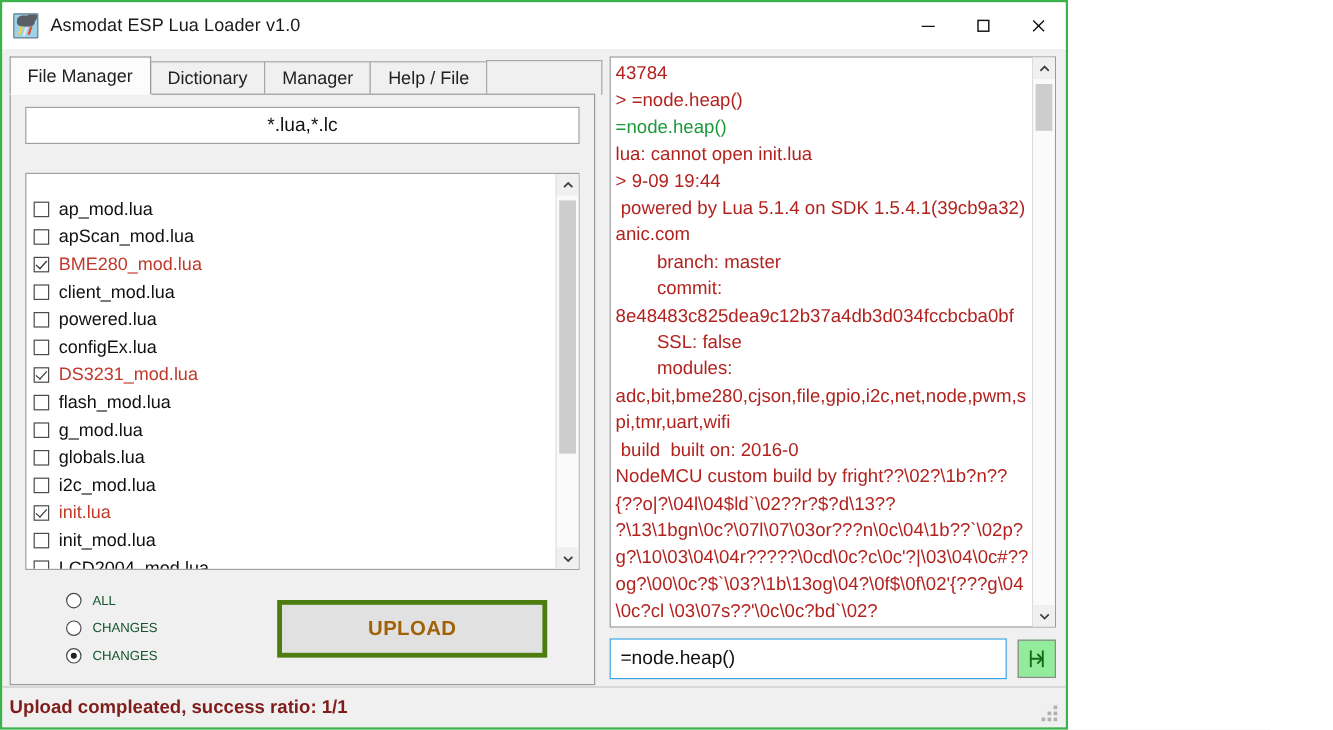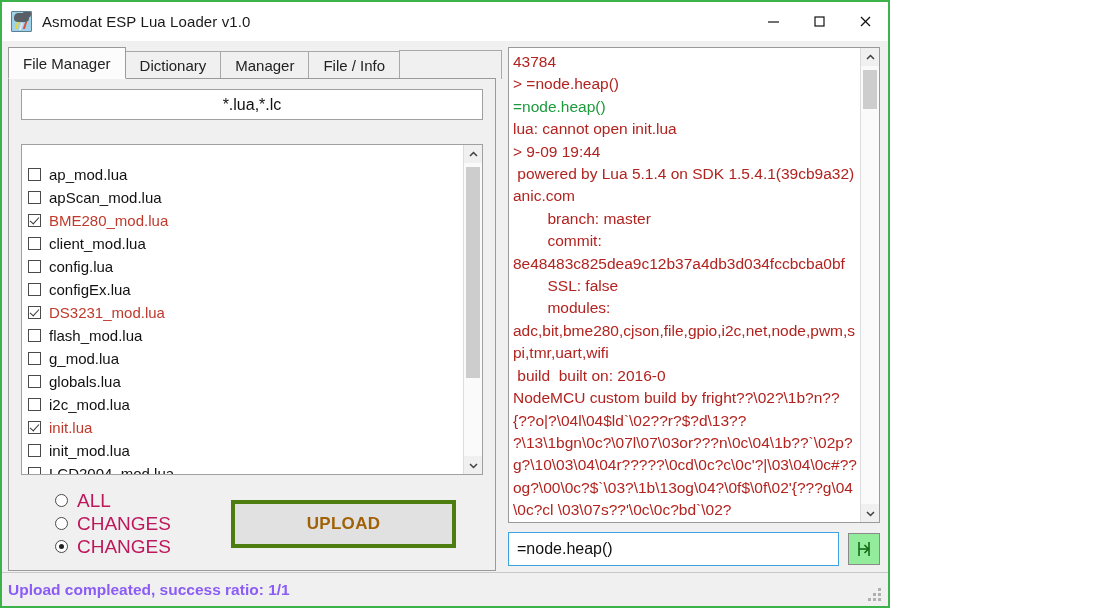--- a/index.html
+++ b/index.html
@@ -106,21 +106,21 @@
   .sb-btn svg{display:block;}
   .sb-track{flex:1 1 auto;position:relative;background:#fafafa;}
   .sb-thumb{
     position:absolute;left:2px;right:2px;background:#cdcdcd;
   }
   
   .options-row{
     display:flex;align-items:center;margin-top:14px;margin-bottom:4px;
   }
   .radios{width:210px;flex:0 0 210px;padding-left:34px;box-sizing:border-box;}
-  .radio-row{display:flex;align-items:center;height:23px;font-size:19px;color:#be185d;}
+  .radio-row{display:flex;align-items:center;height:23px;font-size:11px;color:#14532d;}
   .rb{
     width:13px;height:13px;border:1px solid #4a4a4a;border-radius:50%;background:#fff;
     margin-right:9px;flex:0 0 13px;position:relative;box-sizing:border-box;
   }
   .rb.on:after{
     content:"";position:absolute;left:3px;top:3px;width:5px;height:5px;border-radius:50%;
     background:#222;
   }
   .upload-btn{
     width:225px;height:48px;background:#e1e1e1;border:4px solid #4d7c0f;
@@ -155,21 +155,21 @@
     width:32px;height:32px;flex:0 0 32px;margin-left:9px;box-sizing:border-box;
     background:#93ec9b;border:1px solid #8a8a8a;display:flex;align-items:center;
     justify-content:center;
   }
   
   .statusbar{
     flex:0 0 34px;height:34px;border-top:1px solid #c9c9c9;background:#f0f0f0;
     display:flex;align-items:center;box-sizing:border-box;position:relative;
   }
   .status-text{
-    font-size:15.5px;font-weight:700;color:#8b5cf6;padding-left:6px;
+    font-size:15.5px;font-weight:700;color:#7f1d1d;padding-left:6px;
   }
   .grip{position:absolute;right:7px;bottom:5px;width:13px;height:13px;}
   .grip i{position:absolute;width:3px;height:3px;background:#b0b0b0;display:block;}
 </style>
 </head>
 <body>
 
 <div class="window">
 
   <div class="titlebar">
@@ -207,21 +207,21 @@
         <div class="tab active">
           <span>File Manager</span>
         </div>
         <div class="tab">
           <span>Dictionary</span>
         </div>
         <div class="tab">
           <span>Manager</span>
         </div>
         <div class="tab">
-          <span>File / Info</span>
+          <span>Help / File</span>
         </div>
         <div class="tab-filler"></div>
       </div>
 
       <div class="tabpage">
         <div class="filter-box">
           <span>*.lua,*.lc</span>
         </div>
 
         <div class="filelist-wrap">
@@ -237,21 +237,21 @@
               <div class="file-row sel">
                 <span class="cb on"></span>
                 <span>BME280_mod.lua</span>
               </div>
               <div class="file-row">
                 <span class="cb"></span>
                 <span>client_mod.lua</span>
               </div>
               <div class="file-row">
                 <span class="cb"></span>
-                <span>config.lua</span>
+                <span>powered.lua</span>
               </div>
               <div class="file-row">
                 <span class="cb"></span>
                 <span>configEx.lua</span>
               </div>
               <div class="file-row sel">
                 <span class="cb on"></span>
                 <span>DS3231_mod.lua</span>
               </div>
               <div class="file-row">

